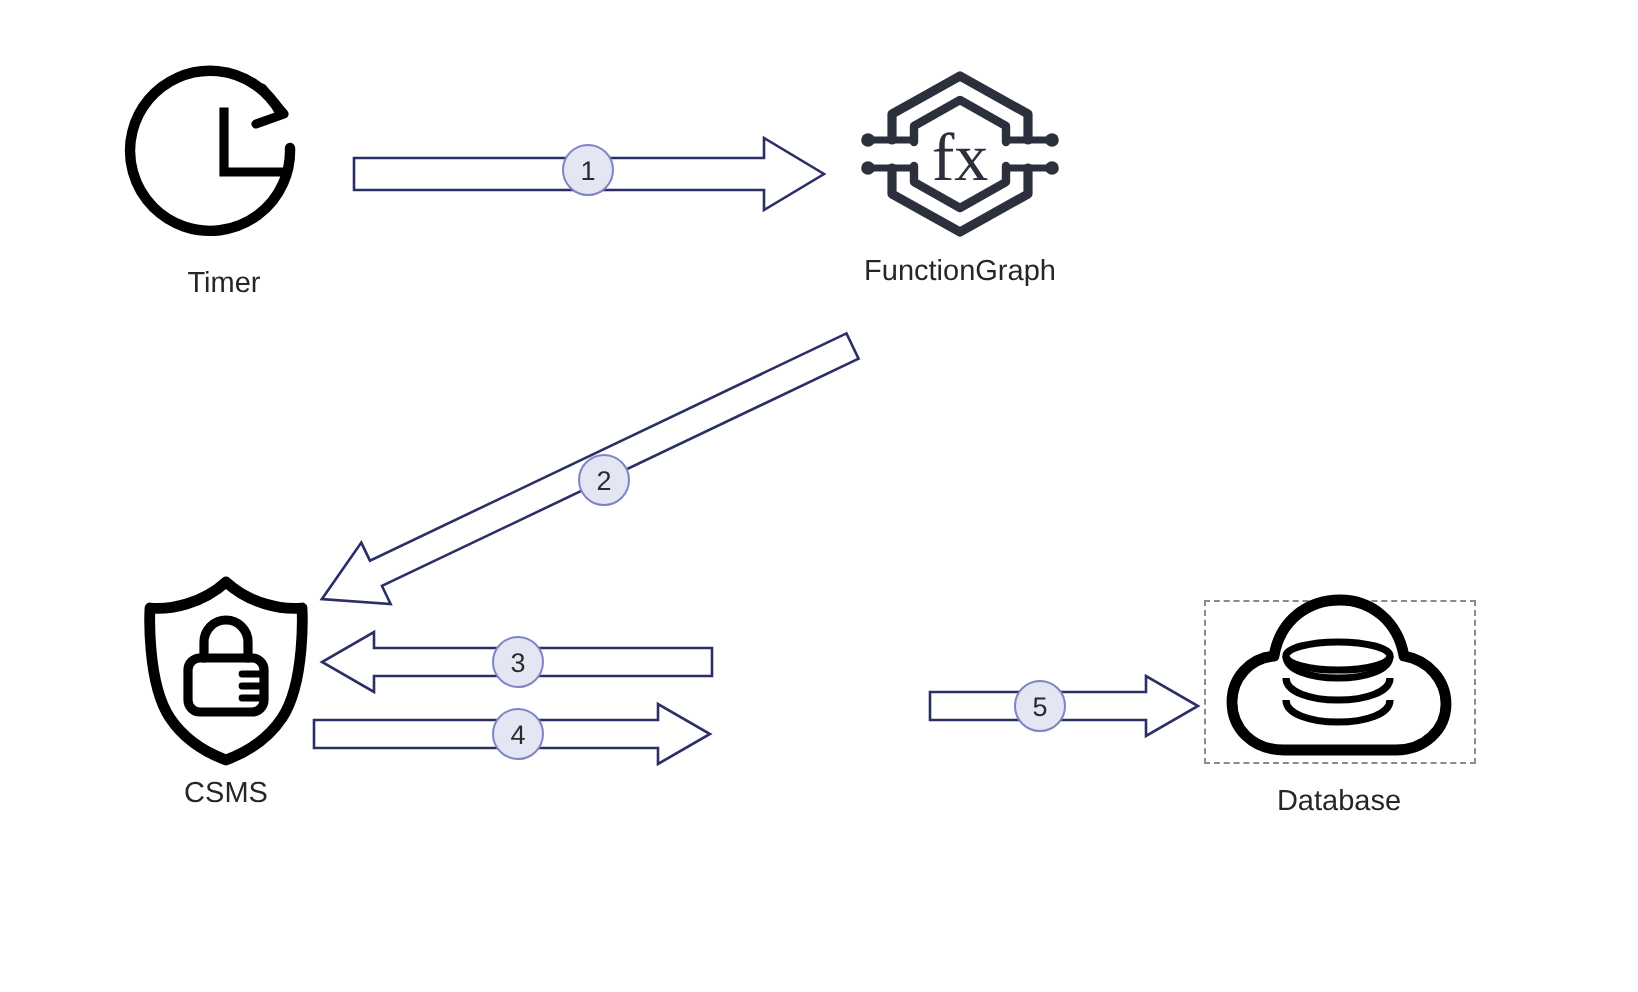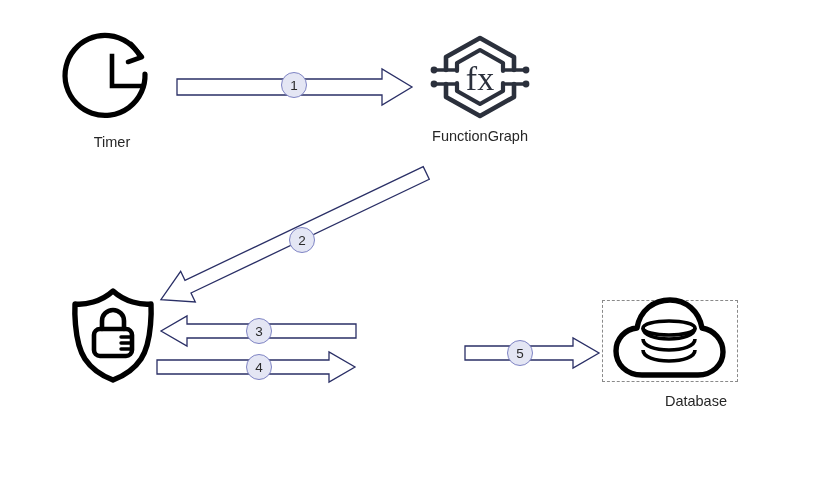--- a/index.html
+++ b/index.html
@@ -117,20 +117,21 @@
                  C 10 56, 12 19, 12 19
                  C 22 20, 38 17, 50 6 Z" fill="none" stroke="#000000" stroke-width="5.4" stroke-linejoin="round"></path>
 
         <path d="M 39 44 L 39 36 A 11 11 0 0 1 61 36 L 61 44" fill="none" stroke="#000000" stroke-width="4.6" stroke-linecap="round"></path>
 
         <rect x="31" y="44" width="38" height="27" rx="6" ry="6" fill="none" stroke="#000000" stroke-width="4.6"></rect>
 
         <path d="M 58 52 L 69 52 M 58 58 L 69 58 M 58 64 L 69 64" fill="none" stroke="#000000" stroke-width="3.4" stroke-linecap="round"></path>
       </svg>
     </span>
+    <span class="node-label" style="top:104px;">CSMS</span>
   </div>
 
 
   <div class="dashed-sel" style="left:602px; top:300px; width:136px; height:82px;"></div>
 
   <div class="node" style="left:612px; top:295px; width:115px; height:95px;">
     <span class="node-icon">
       <svg width="115" height="95" viewBox="0 0 115 95" aria-hidden="true">
         <path d="M 30 80
                  C 14 80, 4 69, 4 56
@@ -140,21 +141,21 @@
                  C 102 35, 111 45, 111 57
                  C 111 70, 100 80, 86 80 Z" fill="none" stroke="#000000" stroke-width="5.4" stroke-linejoin="round"></path>
         <g fill="none" stroke="#000000" stroke-width="3.6">
           <ellipse cx="57" cy="33" rx="26" ry="7"></ellipse>
           <path d="M 31 33 C 31 40, 43 44, 57 44 C 71 44, 83 40, 83 33"></path>
           <path d="M 31 44 C 31 51, 43 55, 57 55 C 71 55, 83 51, 83 44"></path>
           <path d="M 31 55 C 31 62, 43 66, 57 66 C 71 66, 83 62, 83 55"></path>
         </g>
       </svg>
     </span>
-    <span class="node-label" style="top:98px;text-align:right;">Database</span>
+    <span class="node-label" style="top:98px;">Database</span>
   </div>
 
   <div class="arrow-wrap" style="left:176px; top:87px; width:238px; height:40px; transform:rotate(0deg); margin-top:-20px;">
     <svg width="238" height="40" viewBox="0 0 238 40" preserveAspectRatio="none" aria-hidden="true">
       <path d="M 1 12 L 206 12 L 206 2 L 236 20 L 206 38 L 206 28 L 1 28 Z" fill="#ffffff" stroke="#2a2f66" stroke-width="1.3" stroke-linejoin="miter"></path>
     </svg>
   </div>
   <div class="badge" style="left:281px; top:72px;">
     <span>1</span>
   </div>

